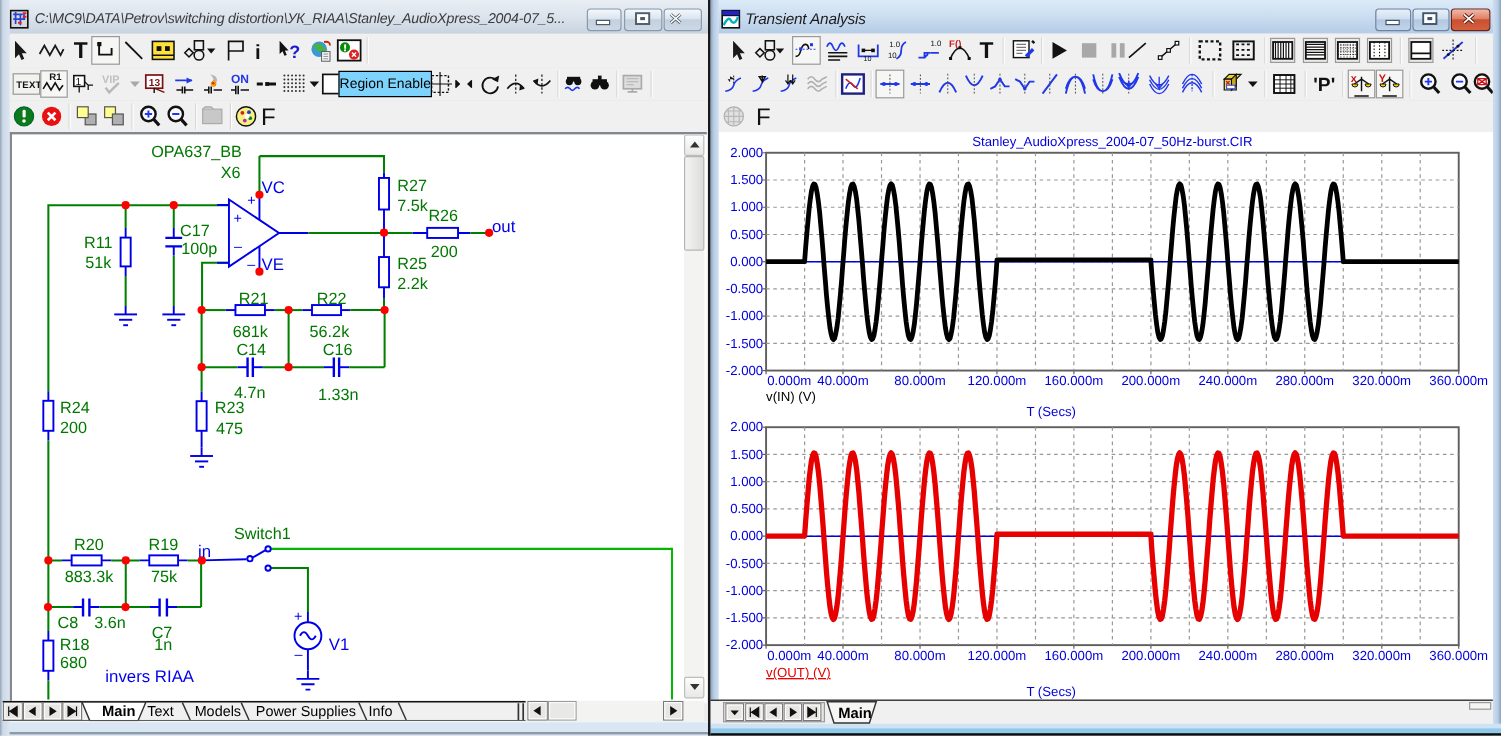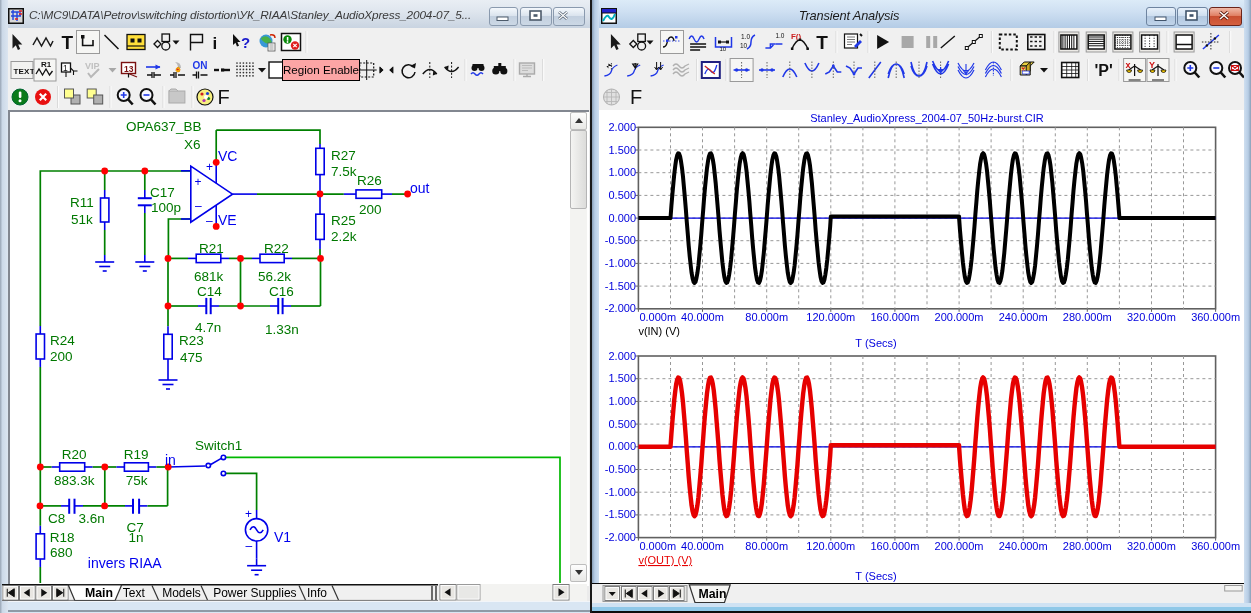--- a/index.html
+++ b/index.html
@@ -57,21 +57,21 @@
 svg .wcb{stroke:#0000e8;stroke-width:1.6;fill:none;}
 svg .cl{stroke:#0000e8;stroke-width:1.6;fill:none;}
 svg .cp{stroke:#0000e8;stroke-width:2;fill:none;}
 svg .cb{fill:#fff;stroke:#0000e8;stroke-width:1.6;}
 svg .tg{font-size:13.5px;fill:#007800;}
 svg .tb{font-size:12px;fill:#0000e8;}
 svg .tbl{font-size:14px;fill:#0000ee;}
 svg .tbl2{font-size:14px;fill:#0000ee;}
 
 .ticon{position:absolute;top:0;left:0;}
-#tooltip{position:absolute;left:282px;top:59px;width:76px;height:20px;background:#fca5a5;border:1px solid #000;font-size:11.6px;color:#000;line-height:20px;text-align:center;z-index:30;white-space:nowrap;}
+#tooltip{position:absolute;left:282px;top:59px;width:76px;height:20px;background:#7dd3fc;border:1px solid #000;font-size:11.6px;color:#000;line-height:20px;text-align:center;z-index:30;white-space:nowrap;}
 </style>
 </head>
 <body>
 <div id="screen">
 
   <div id="lwin">
     <div class="tbar"></div>
     <svg class="abs" style="left:8px;top:8px" width="16" height="16">
       <rect x="0" y="0" width="16" height="16" fill="#111"></rect>
       <rect x="1.5" y="1.5" width="13" height="13" fill="#d8d8d8"></rect>
@@ -582,21 +582,21 @@
   </div>
 
   <div id="rwin"></div>
   <div class="abs" style="left:592px;top:0;width:659px;height:28px;background:linear-gradient(#dcebf8,#cfe0f2 40%,#b4cce6);"></div>
   <svg class="abs" style="left:601px;top:8px" width="16" height="16">
     <rect x="0" y="0" width="16" height="16" fill="#111"></rect>
     <rect x="1" y="1" width="14" height="3.5" fill="#2222cc"></rect>
     <rect x="1.5" y="5.5" width="13" height="9" fill="#fff"></rect>
     <path d="M2 13 q4 -8 6 -4 q3 5 6 -3" stroke="#00b0c0" stroke-width="2" fill="none"></path>
   </svg>
-  <div class="ttext" style="left:621px;color:#1c1c1c;font-size:12.8px;text-align:center;">Transient Analysis</div>
+  <div class="ttext" style="left:621px;color:#1c1c1c;font-size:12.8px;">Transient Analysis</div>
   <div class="wbtnA" style="left:1146px;width:28px;"></div>
   <div class="wbtnA" style="left:1177px;width:29px;"></div>
   <div class="wbtnC" style="left:1209px;width:31px;"></div>
   <svg class="abs" style="left:1146px;top:7px" width="100" height="17">
     <rect x="9" y="10" width="11" height="3.5" fill="#fff" stroke="#42556c" stroke-width="1"></rect>
     <rect x="40" y="4" width="11" height="9" fill="#fff" stroke="#42556c" stroke-width="1.6"></rect>
     <rect x="43.5" y="7.2" width="4" height="2.6" fill="#42556c"></rect>
     <path d="M74 5 l8 7 M82 5 l-8 7" stroke="#5c1d12" stroke-width="3"></path>
     <path d="M74 5 l8 7 M82 5 l-8 7" stroke="#fff" stroke-width="1.4"></path>
   </svg>

